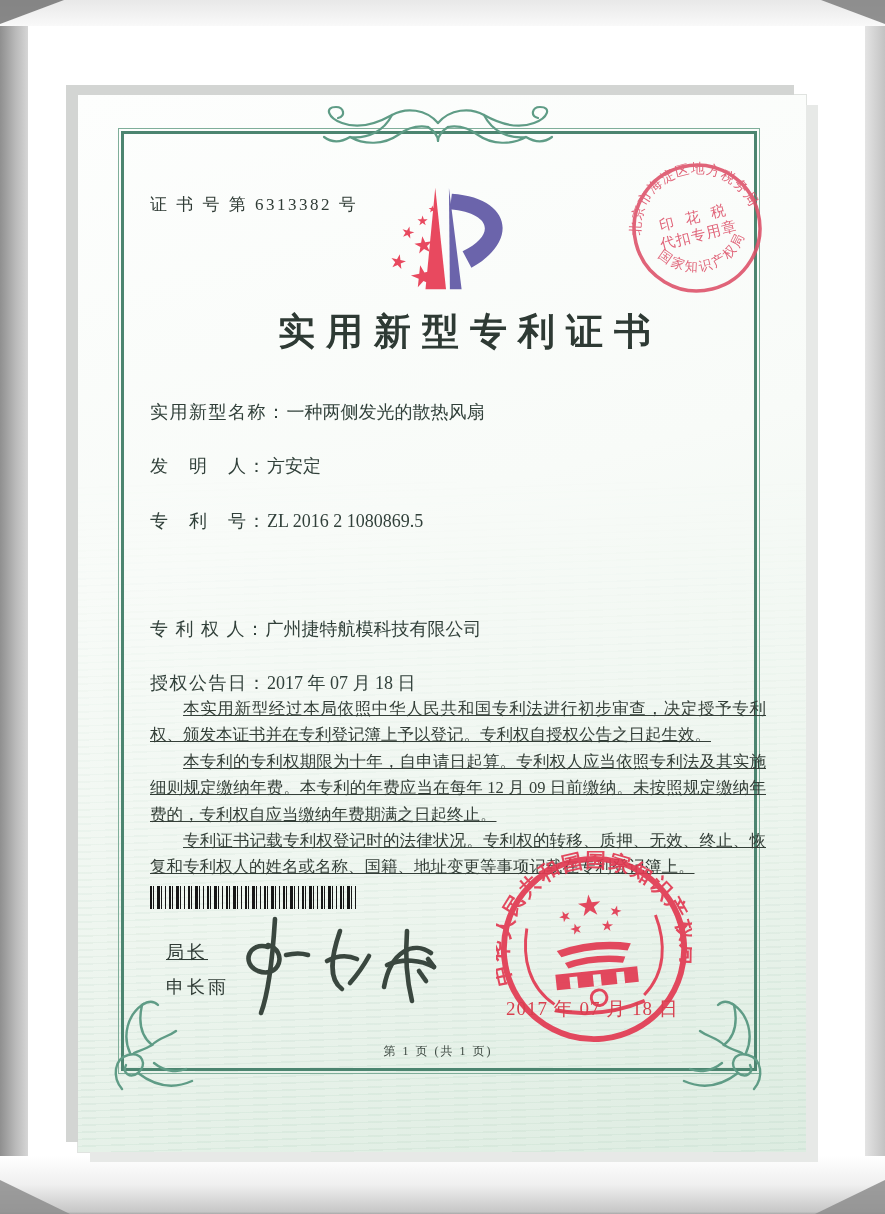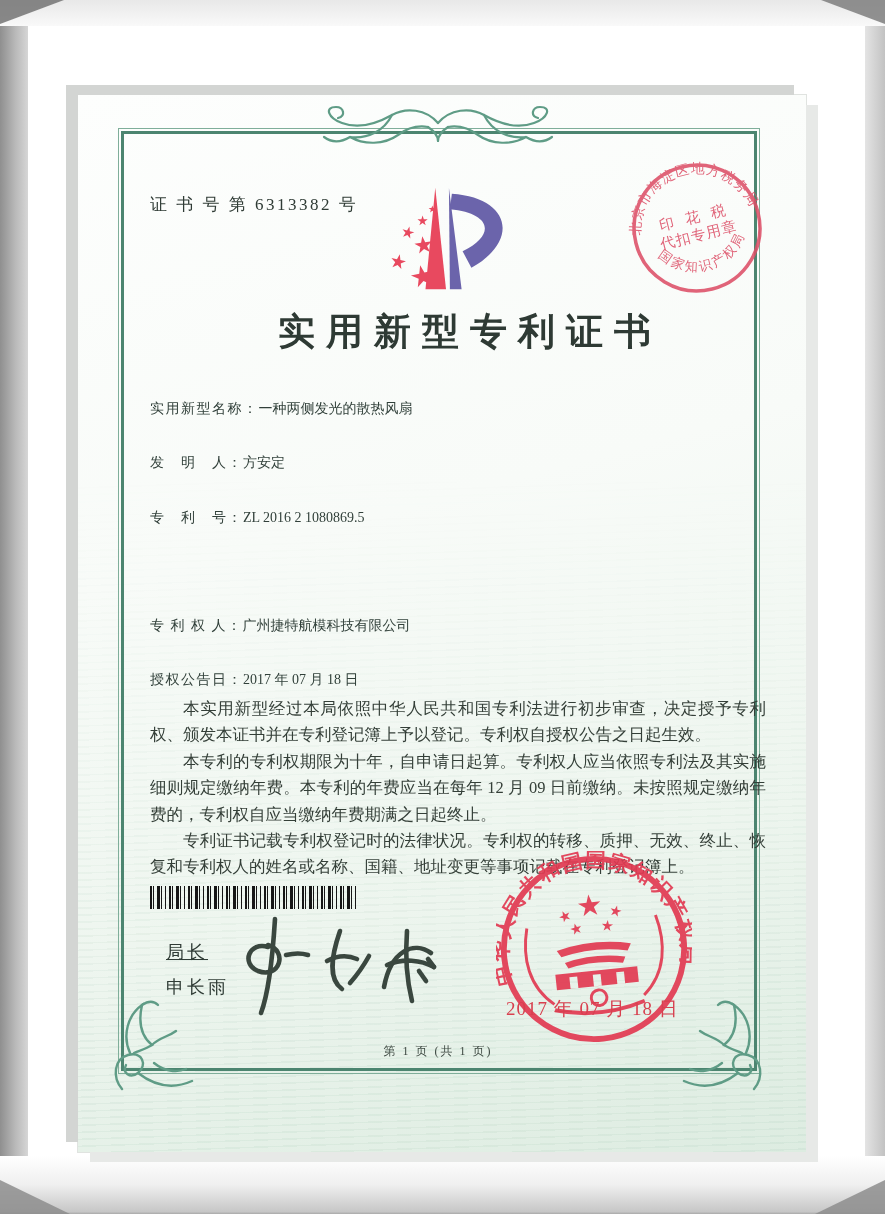--- a/index.html
+++ b/index.html
@@ -30,25 +30,25 @@
     -webkit-mask-image:linear-gradient(180deg,transparent 35%,#000 90%);
             mask-image:linear-gradient(180deg,transparent 35%,#000 90%);}
   .cert-border{position:absolute;left:40px;top:33px;width:640px;height:944px;border:1px solid #7fae9a;}
   .cert-border-inner{position:absolute;inset:2px;border:3px solid #4c8570;}
   .flourish{position:absolute;pointer-events:none;}
   
   .cert-number{position:absolute;left:72px;top:98px;font-size:17px;letter-spacing:2.5px;color:#2f3b35;text-align:right;}
   .logo{position:absolute;left:288px;top:85px;width:160px;height:122px;}
   .cert-title{position:absolute;left:40px;top:212px;width:640px;text-align:center;
     font-size:37px;font-weight:bold;letter-spacing:11px;color:#2e3a34;margin-left:32px;}
-  .field{position:absolute;left:72px;font-size:14px;white-space:nowrap;color:#31403a;}
+  .field{position:absolute;left:72px;font-size:18px;white-space:nowrap;color:#31403a;}
   .field .lbl{letter-spacing:1.5px;}
   .f0{top:305px}.f1{top:359px}.f2{top:414px}.f3{top:468px}.f4{top:522px}.f5{top:576px}
   .paras{position:absolute;left:72px;top:601px;width:616px;font-size:16.5px;line-height:26.4px;
-    text-align:justify;color:#343f38;}
+    text-align:justify;color:#343f38;text-decoration:underline;}
   .paras p{margin:0;text-indent:2em;}
   .barcode{position:absolute;left:72px;top:791px;width:206px;height:23px;
     background:repeating-linear-gradient(90deg,#161616 0 2px,transparent 2px 3px,#161616 3px 4px,
       transparent 4px 7px,#161616 7px 10px,transparent 10px 11px,#161616 11px 12px,
       transparent 12px 15px,#161616 15px 16px,transparent 16px 19px);}
   .issuer-title{position:absolute;left:88px;top:845px;font-size:18px;letter-spacing:3px;color:#2f3b35;text-decoration:underline;}
   .issuer-name{position:absolute;left:88px;top:880px;font-size:18px;letter-spacing:3px;color:#2f3b35;}
   .signature{position:absolute;left:150px;top:808px;width:240px;height:122px;}
   .seal{position:absolute;left:418px;top:756px;width:196px;height:196px;opacity:.92;}
   .seal-date{position:absolute;left:428px;top:901px;width:210px;font-size:19px;letter-spacing:1px;

